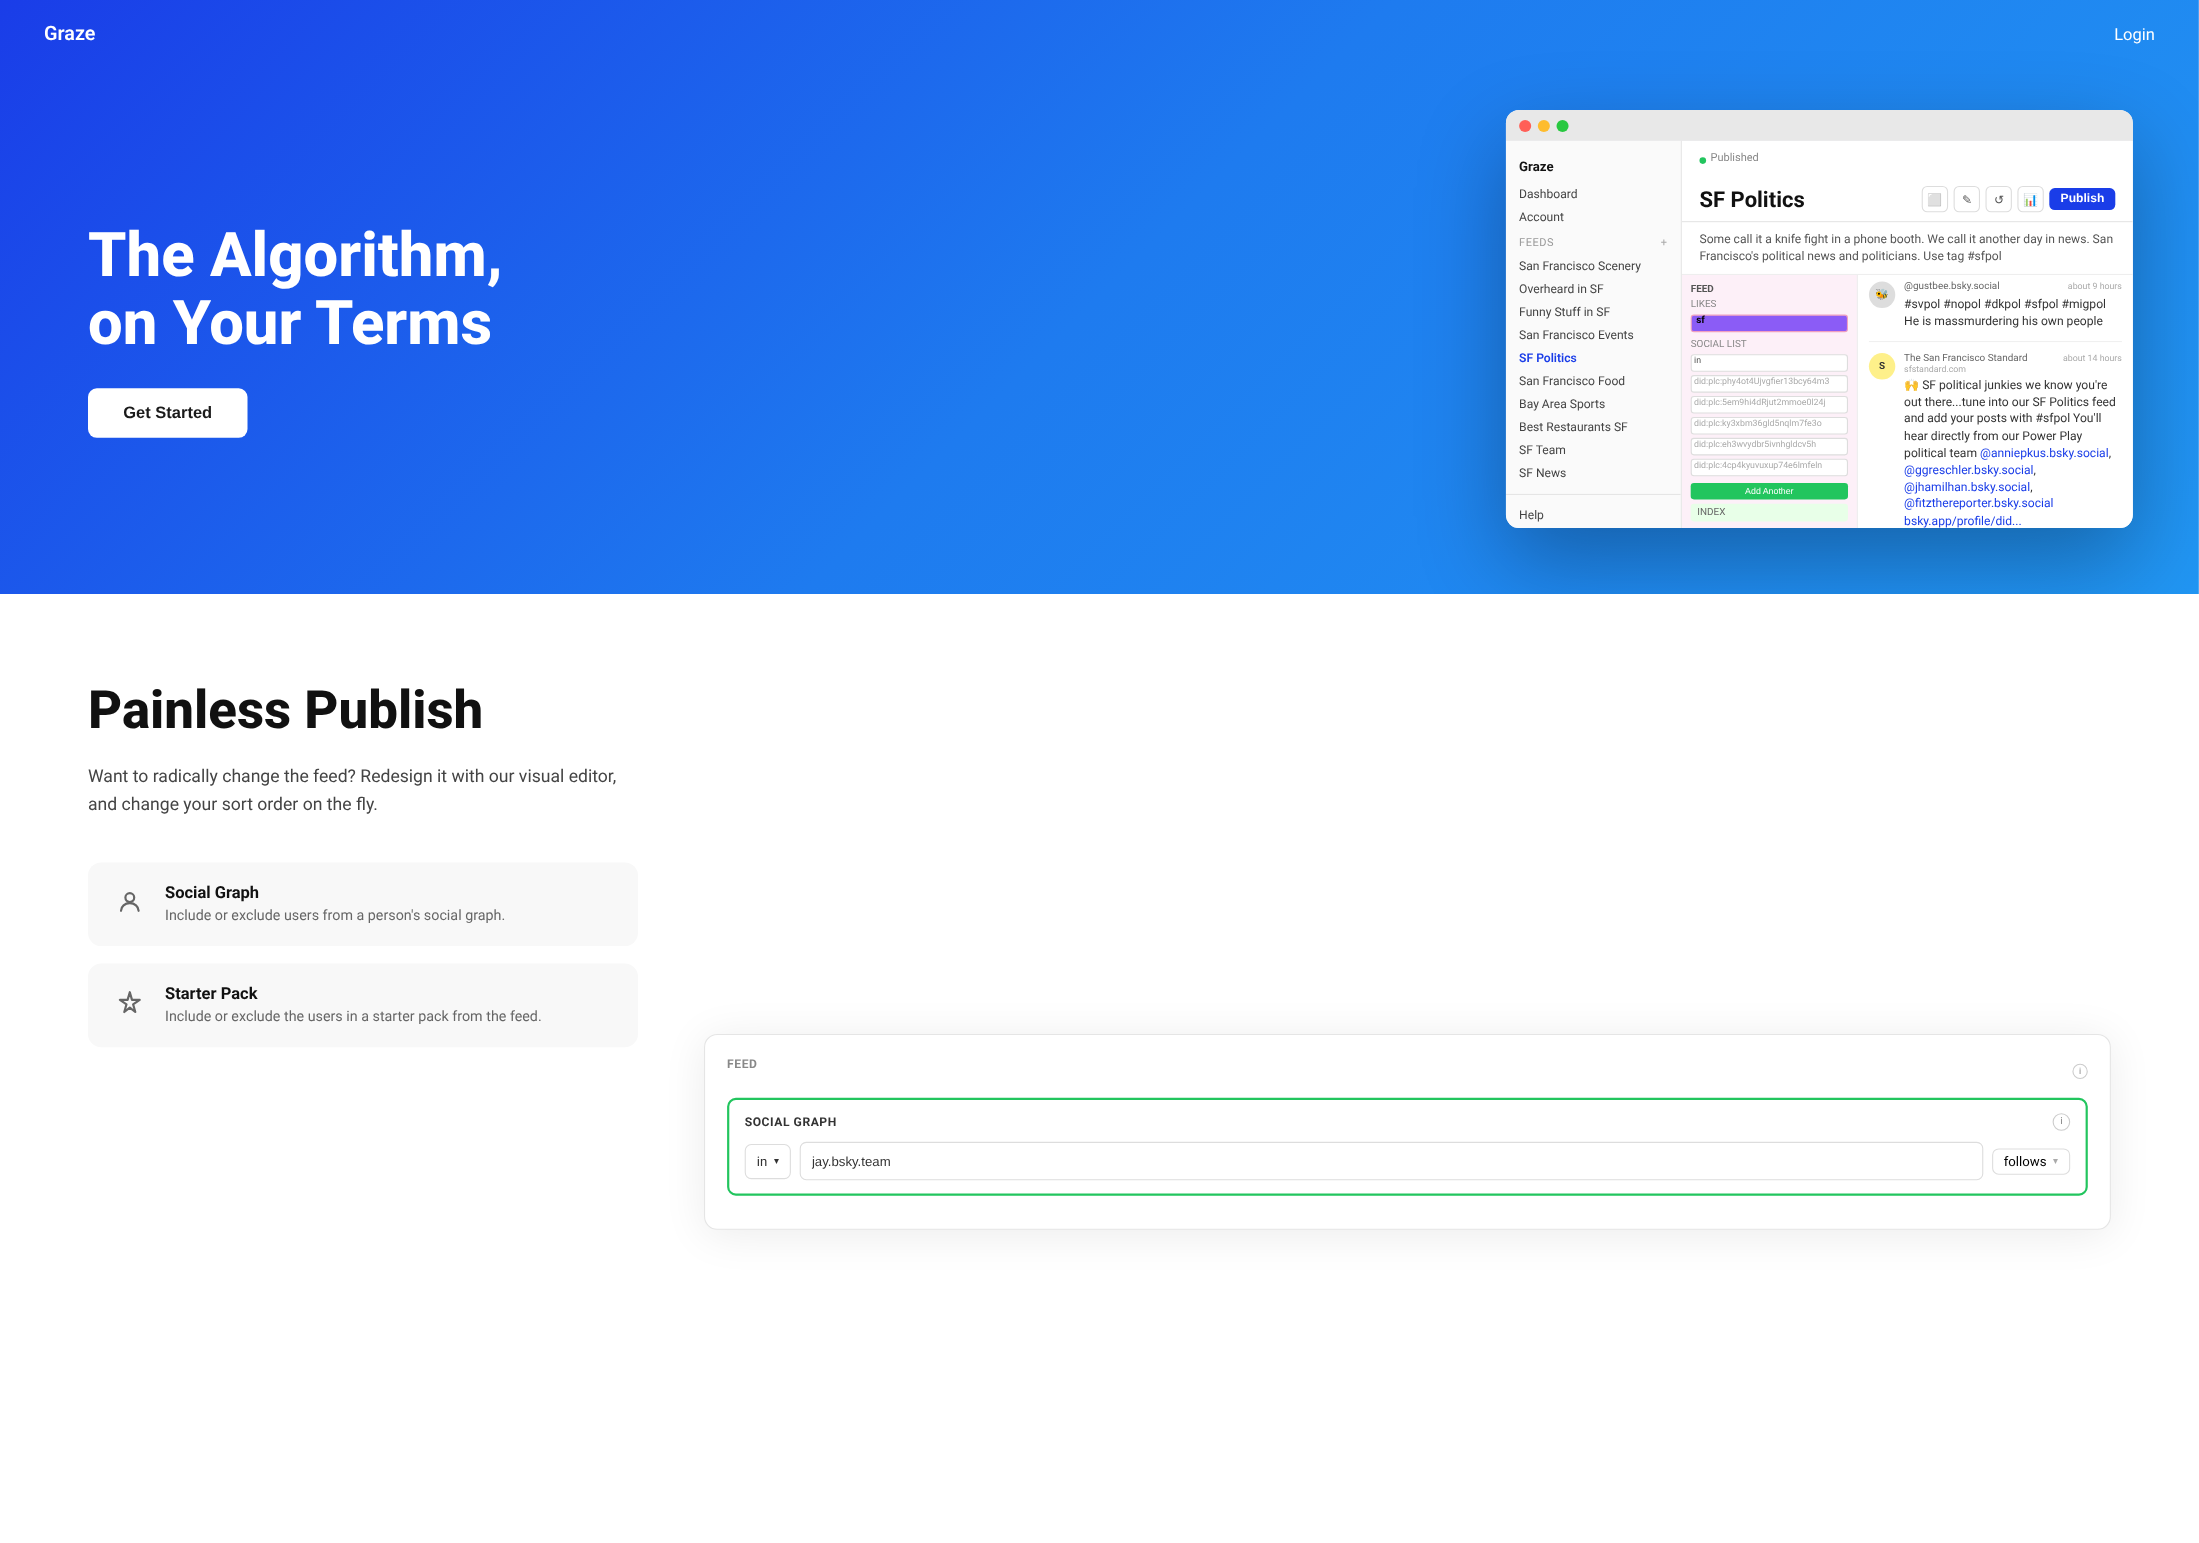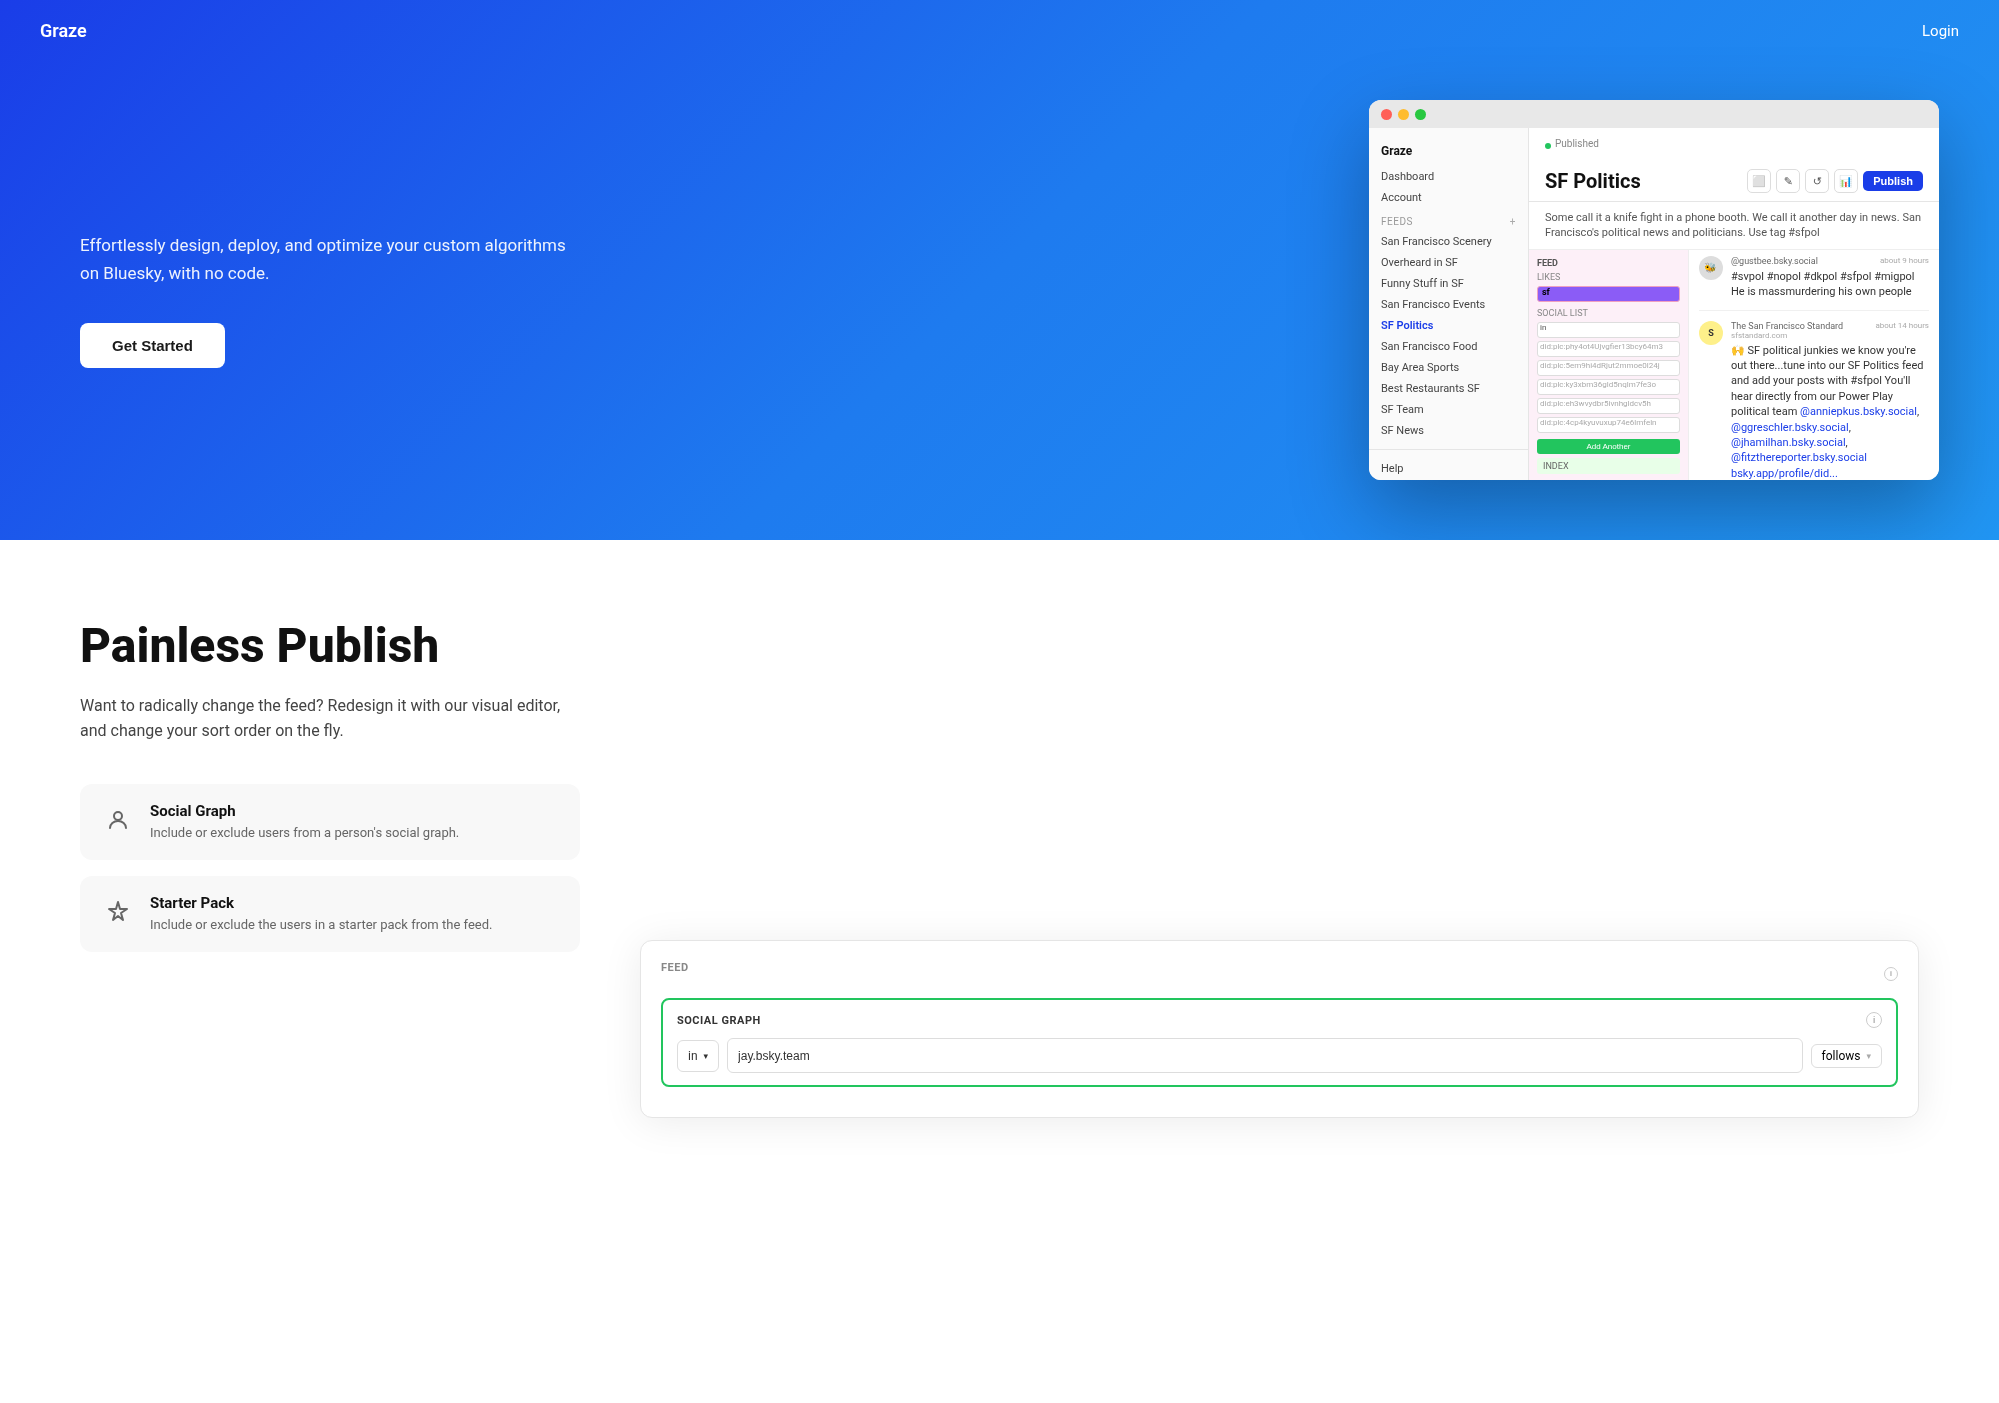--- a/index.html
+++ b/index.html
@@ -603,21 +603,24 @@
 <body>
 
 <section class="hero">
   <nav class="hero-nav">
     <span class="hero-logo">Graze</span>
     <a class="hero-login">Login</a>
   </nav>
 
   <div class="hero-content">
     <div class="hero-left">
-      <p>Effortlessly design, deploy, and optimize your custom algorithms on Bluesky, with no code.</p>
+      <h1>
+        <span>The Algorithm,</span><br>
+        <span>on Your Terms</span>
+      </h1>
       <button class="hero-cta">Get Started</button>
     </div>
 
     <div class="hero-right">
 
       <div class="app-window">
         <div class="window-titlebar">
           <div class="window-dot dot-red"></div>
           <div class="window-dot dot-yellow"></div>
           <div class="window-dot dot-green"></div>

